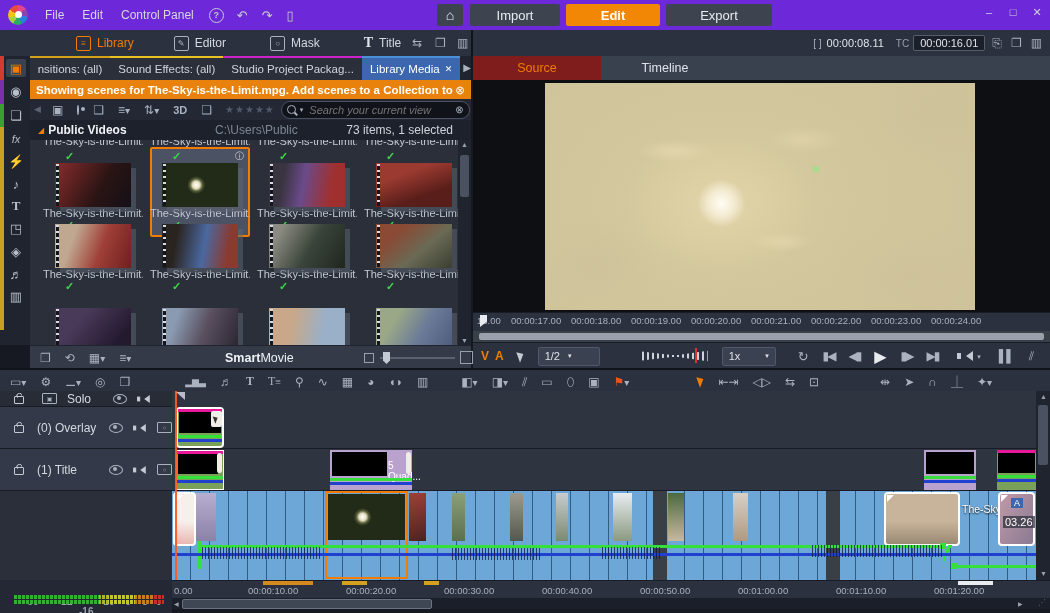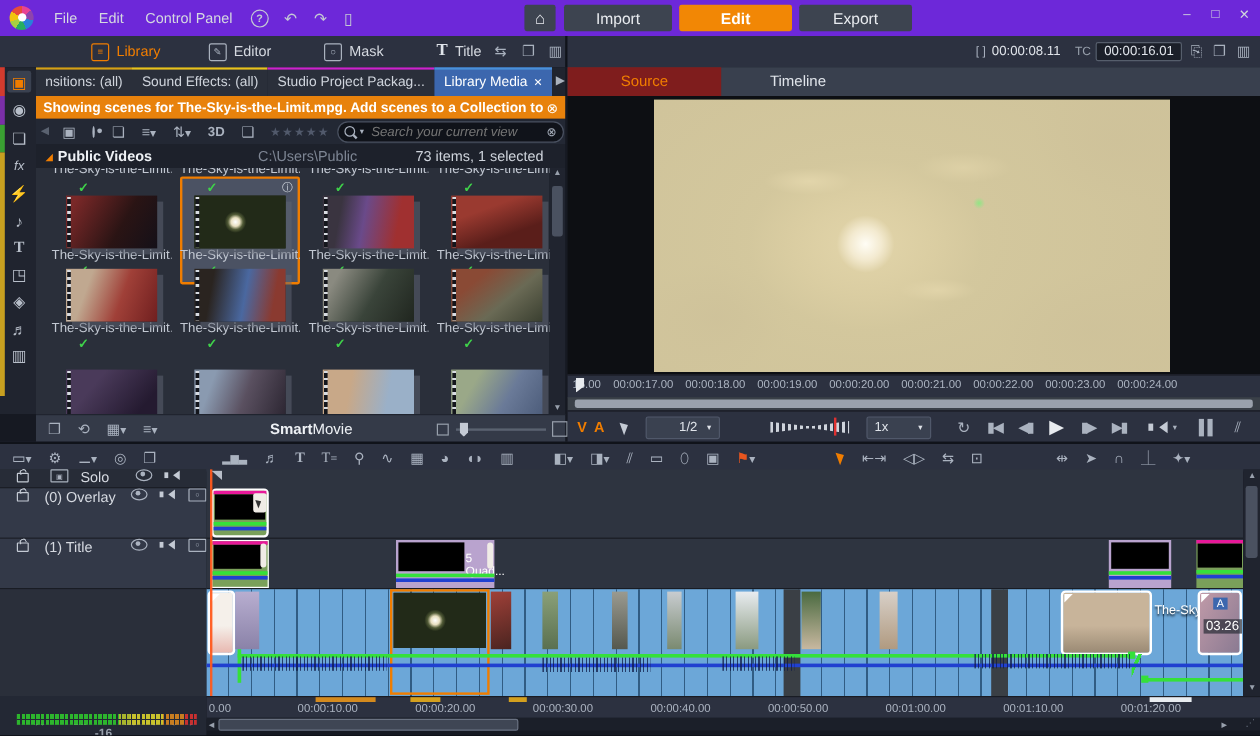--- a/index.html
+++ b/index.html
@@ -109,21 +109,21 @@
   .jog{width:66px;height:13px;background:repeating-linear-gradient(90deg,#cfd4dc 0 2px,transparent 2px 5px);
        clip-path:polygon(0 15%,45% 42%,55% 42%,100% 10%,100% 90%,55% 58%,45% 58%,0 85%);position:relative;}
   .speaker{width:0;height:0;border:5px solid transparent;border-right:7px solid #c4cad4;position:relative;}
   .speaker:before{content:"";position:absolute;left:-9px;top:-3px;width:4px;height:6px;background:#c4cad4;}
   
   #tltools{left:0;top:368px;width:1050px;height:23px;background:#2c3140;border-top:2px solid #10131a;border-bottom:1px solid #10131a;}
   .tt{font-size:12px;color:#aab2bf;margin:0 7px;cursor:pointer;white-space:nowrap;}
   .cursor-arrow{width:0;height:0;border-left:6px solid #f07d00;border-top:4px solid transparent;border-bottom:7px solid transparent;transform:rotate(-20deg);}
   
   #trackheads{left:0;top:391px;width:172px;height:189px;background:#2a2f3a;}
-  .track-head{position:absolute;left:0;width:172px;box-sizing:border-box;border-bottom:1px solid #191c24;display:flex;align-items:flex-start;background:#333948;}
+  .track-head{position:absolute;left:0;width:172px;box-sizing:border-box;border-bottom:1px solid #191c24;display:flex;align-items:center;background:#333948;}
   .track-head .nm{font-size:12px;color:#d5d9e0;width:72px;}
   .lock{width:8px;height:6px;border:1px solid #c4cad4;border-radius:1px;position:relative;margin:3px 0 0 0;}
   .lock:before{content:"";position:absolute;left:1px;top:-4px;width:4px;height:3px;border:1px solid #c4cad4;border-bottom:0;border-radius:3px 3px 0 0;transform:rotate(-25deg);}
   .eye{width:12px;height:8px;border:1px solid #aab2bf;border-radius:50%;position:relative;}
   .eye:before{content:"";position:absolute;left:3px;top:1px;width:4px;height:4px;border-radius:50%;background:#aab2bf;}
   .kbox{width:13px;height:9px;border:1px solid #aab2bf;border-radius:1px;font-size:6px;color:#aab2bf;display:flex;align-items:center;justify-content:center;}
   #tlcontent{left:172px;top:391px;width:864px;height:189px;background:#2e3440;overflow:hidden;}
   .clipthumb{position:absolute;background:#000;}
   .gline{position:absolute;height:3px;background:#35e03a;}
   .bline{position:absolute;height:3px;background:#2040d0;}
@@ -155,21 +155,21 @@
     <div class="menu-item">File</div>
     <div class="menu-item">Edit</div>
     <div class="menu-item">Control Panel</div>
     <div class="help-circ">?</div>
     <span class="tb-ic">↶</span>
     <span class="tb-ic">↷</span>
     <span class="tb-ic">▯</span>
     <div class="homebtn abs" style="left:437px;top:4px;">⌂</div>
     <div class="navbtn abs" style="left:470px;top:4px;width:90px;">Import</div>
     <div class="navbtn active abs" style="left:566px;top:4px;width:94px;">Edit</div>
-    <div class="navbtn abs" style="left:666px;top:4px;width:94px;">Export</div>
+    <div class="navbtn abs" style="left:666px;top:4px;width:106px;">Export</div>
     <div class="winbtn abs" style="left:978px;top:3px;">–</div>
     <div class="winbtn abs" style="left:1002px;top:3px;">□</div>
     <div class="winbtn abs" style="left:1026px;top:3px;">✕</div>
   </div>
 
   <div id="mode-row" class="abs fx">
     <div class="mode-tab active" style="margin-left:70px;">
       <span class="mt-box">≡</span>
       <span>Library</span>
     </div>
@@ -381,21 +381,21 @@
     <div class="abs" style="left:7px;top:2px;width:7px;height:12px;background:#e8ebef;clip-path:polygon(0 0,100% 0,100% 55%,0 100%);"></div>
   </div>
   <div id="pscroll" class="abs">
     <div class="abs" style="left:6px;top:2px;right:6px;height:7px;background:#9aa1ac;border-radius:2px;"></div>
   </div>
 
   <div id="transport" class="abs fx">
     <span class="oic" style="margin-left:8px;font-weight:bold;">V</span>
     <span class="oic" style="margin-left:6px;font-weight:bold;">A</span>
     <span class="cursor-arrow" style="margin-left:14px;border-left-color:#c4cad4;"></span>
-    <div class="dropbox" style="margin-left:14px;width:48px;justify-content:flex-end;">
+    <div class="dropbox" style="margin-left:14px;width:48px;justify-content:flex-start;">
       <span>1/2</span>
         <span style="font-size:7px;">▾</span>
     </div>
     <div class="jog" style="margin-left:42px;"></div>
     <div class="abs" style="left:222px;top:5px;width:2px;height:15px;background:#e03030;"></div>
     <div class="dropbox" style="margin-left:14px;width:40px;justify-content:space-between;">
       <span>1x</span>
         <span style="font-size:7px;">▾</span>
     </div>
     <span class="tt" style="margin-left:22px;font-size:13px;">↻</span>

